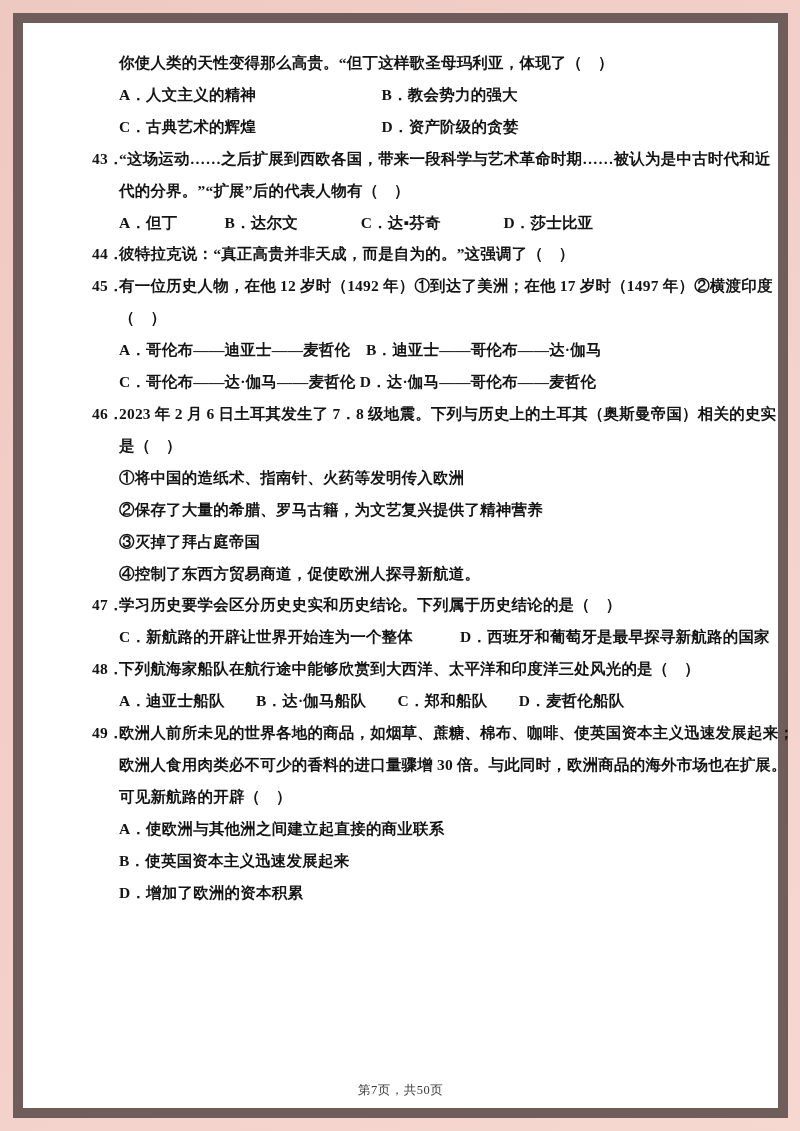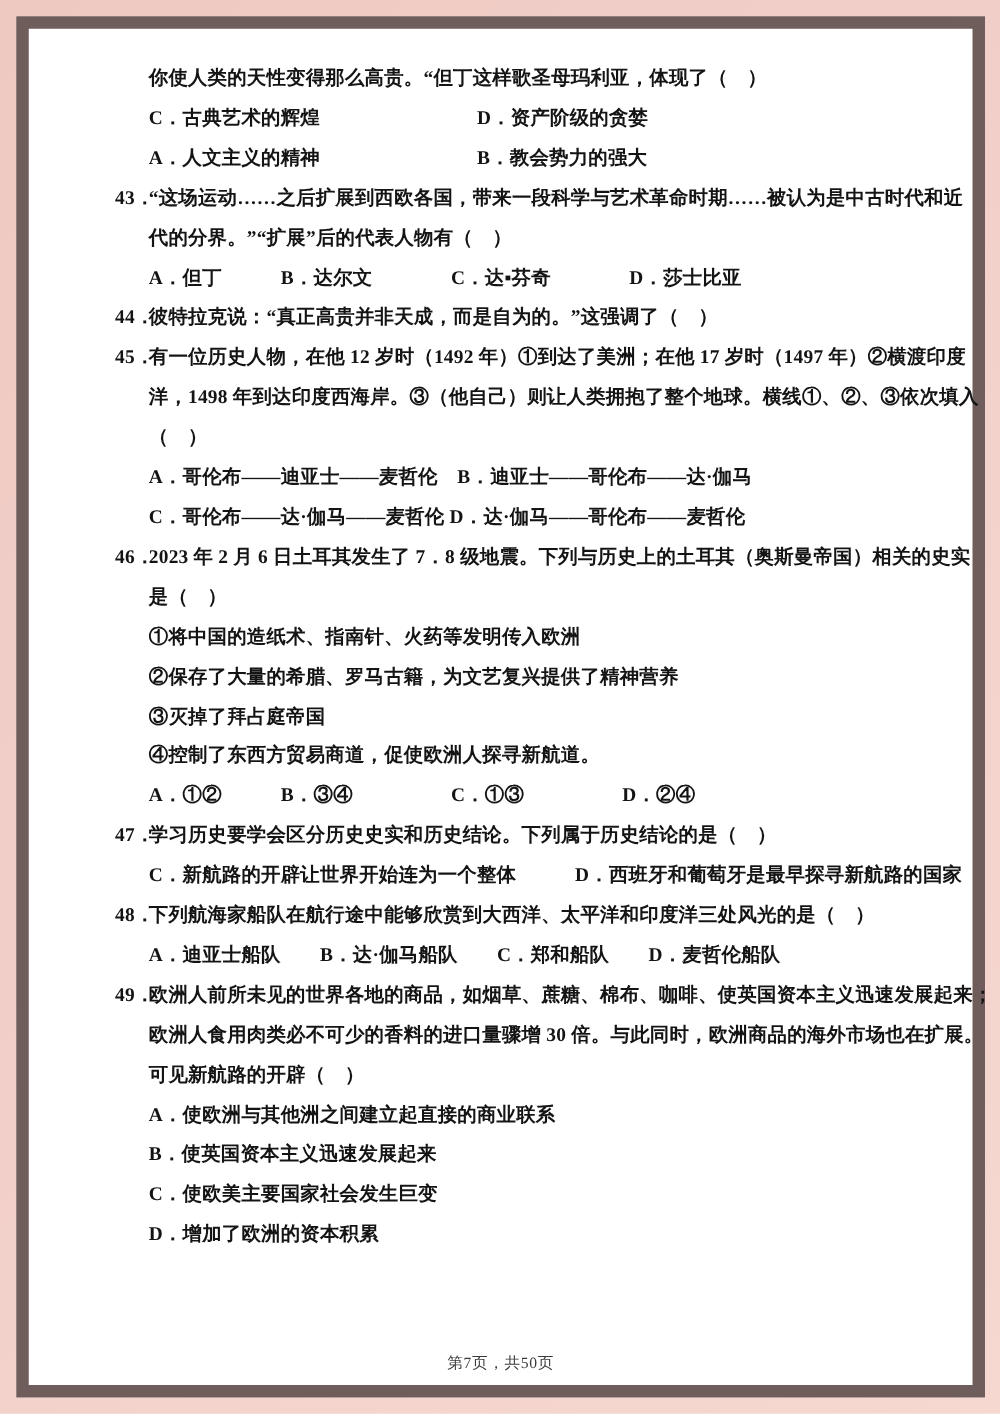--- a/index.html
+++ b/index.html
@@ -59,59 +59,56 @@
     letter-spacing: 0.5px;
   }
 </style>
 </head>
 <body>
 
 <div class="paper">
   <div class="content">
       <div>
         <div class="line"><span>你使人类的天性变得那么高贵。“但丁这样歌圣母玛利亚，体现了（　）</span></div>
+        <div class="line"><span>A．人文主义的精神　　　　　　　　B．教会势力的强大</span></div>
         <div class="line"><span>C．古典艺术的辉煌　　　　　　　　D．资产阶级的贪婪</span></div>
-        <div class="line"><span>A．人文主义的精神　　　　　　　　B．教会势力的强大</span></div>
       </div>
       <div>
         <div class="line"><span class="num">43．</span><span>“这场运动……之后扩展到西欧各国，带来一段科学与艺术革命时期……被认为是中古时代和近</span></div>
         <div class="line"><span>代的分界。”“扩展”后的代表人物有（　）</span></div>
         <div class="line"><span>A．但丁　　　B．达尔文　　　　C．达▪芬奇　　　　D．莎士比亚</span></div>
       </div>
       <div>
         <div class="line"><span class="num">44．</span><span>彼特拉克说：“真正高贵并非天成，而是自为的。”这强调了（　）</span></div>
       </div>
       <div>
         <div class="line"><span class="num">45．</span><span>有一位历史人物，在他 12 岁时（1492 年）①到达了美洲；在他 17 岁时（1497 年）②横渡印度</span></div>
-        <div class="line"><span>洋，1498 年到达印度西海岸。③（他自己）则让人类拥抱了整个地球。横线①、②、③依次填入</span></div>
         <div class="line"><span>（　）</span></div>
         <div class="line"><span>A．哥伦布——迪亚士——麦哲伦　B．迪亚士——哥伦布——达·伽马</span></div>
         <div class="line"><span>C．哥伦布——达·伽马——麦哲伦 D．达·伽马——哥伦布——麦哲伦</span></div>
       </div>
       <div>
         <div class="line"><span class="num">46．</span><span>2023 年 2 月 6 日土耳其发生了 7．8 级地震。下列与历史上的土耳其（奥斯曼帝国）相关的史实</span></div>
         <div class="line"><span>是（　）</span></div>
         <div class="line"><span>①将中国的造纸术、指南针、火药等发明传入欧洲</span></div>
         <div class="line"><span>②保存了大量的希腊、罗马古籍，为文艺复兴提供了精神营养</span></div>
         <div class="line"><span>③灭掉了拜占庭帝国</span></div>
         <div class="line"><span>④控制了东西方贸易商道，促使欧洲人探寻新航道。</span></div>
-        <div class="line"><span>A．①②　　　B．③④　　　　　C．①③　　　　　D．②④</span></div>
       </div>
       <div>
         <div class="line"><span class="num">47．</span><span>学习历史要学会区分历史史实和历史结论。下列属于历史结论的是（　）</span></div>
         <div class="line"><span>C．新航路的开辟让世界开始连为一个整体　　　D．西班牙和葡萄牙是最早探寻新航路的国家</span></div>
       </div>
       <div>
         <div class="line"><span class="num">48．</span><span>下列航海家船队在航行途中能够欣赏到大西洋、太平洋和印度洋三处风光的是（　）</span></div>
         <div class="line"><span>A．迪亚士船队　　B．达·伽马船队　　C．郑和船队　　D．麦哲伦船队</span></div>
       </div>
       <div>
         <div class="line"><span class="num">49．</span><span>欧洲人前所未见的世界各地的商品，如烟草、蔗糖、棉布、咖啡、使英国资本主义迅速发展起来；</span></div>
         <div class="line"><span>欧洲人食用肉类必不可少的香料的进口量骤增 30 倍。与此同时，欧洲商品的海外市场也在扩展。</span></div>
         <div class="line"><span>可见新航路的开辟（　）</span></div>
         <div class="line"><span>A．使欧洲与其他洲之间建立起直接的商业联系</span></div>
         <div class="line"><span>B．使英国资本主义迅速发展起来</span></div>
-        <div class="line"><span>C．使欧美主要国家社会发生巨变</span></div>
         <div class="line"><span>D．增加了欧洲的资本积累</span></div>
       </div>
     </div>
   <div class="footer">第7页，共50页</div>
 </div>
 
 </body></html>

